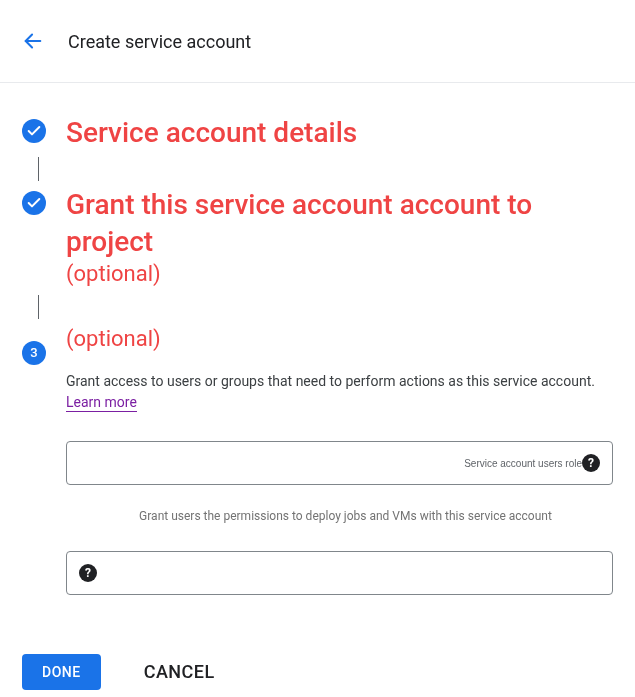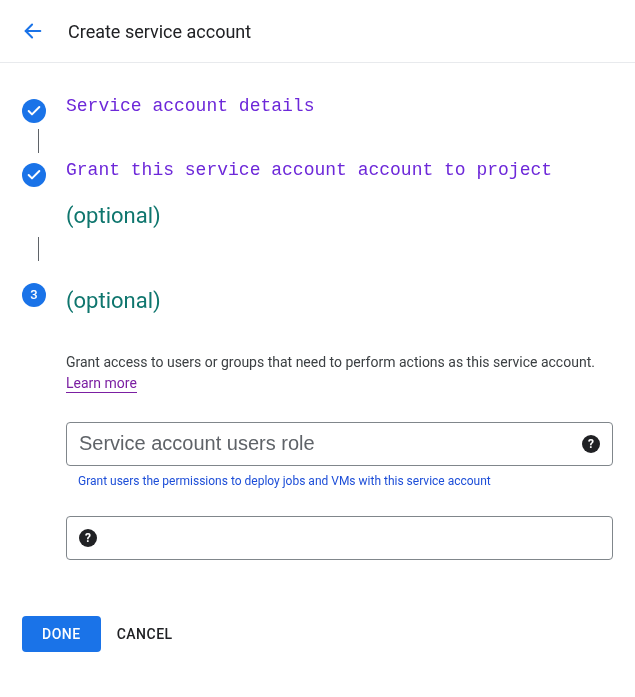--- a/index.html
+++ b/index.html
@@ -9,21 +9,21 @@
     }
     body {
       font-family: 'Google Sans', Roboto, Arial, sans-serif;
       background: #fff;
       color: #202124;
       width: 635px;
     }
     .header {
       display: flex;
       align-items: center;
-      padding: 20px 22px;
+      padding: 30px 22px;
       border-bottom: 1px solid #e8eaed;
     }
     .back-arrow {
       color: #1a73e8;
       cursor: pointer;
       margin-right: 24px;
       display: flex;
       align-items: center;
     }
     .header-title {
@@ -55,45 +55,43 @@
       margin-top: 4px;
     }
     .step-indicator svg {
       width: 16px;
       height: 16px;
     }
     .step-content {
       flex: 1;
     }
     .step-title {
-      font-size: 18px;
-      font-weight: 500;
-      color: #6d28d9;
+      font-size: 28px;
+      font-weight: 500;
+      color: #ef4444;
       line-height: 1.3;
-      font-family: Liberation Mono, monospace;
     }
     .step-optional {
       font-size: 22px;
       font-weight: 400;
-      color: #0f766e;
+      color: #ef4444;
       line-height: 1.3;
-      margin-top: 20px;
     }
     .connector {
       width: 1px;
       height: 24px;
       background: #5f6368;
       margin-left: 16px;
       margin-top: 6px;
       margin-bottom: 6px;
     }
     .step-description {
       font-size: 14px;
       color: #3c4043;
-      margin-top: 36px;
+      margin-top: 18px;
       line-height: 1.5;
     }
     .learn-more {
       color: #7b1fa2;
       text-decoration: none;
       border-bottom: 1px solid #7b1fa2;
       padding-bottom: 1px;
     }
     .field-group {
       margin-top: 28px;
@@ -104,71 +102,73 @@
       border-radius: 4px;
       height: 44px;
       display: flex;
       align-items: center;
       padding: 0 12px;
     }
     .input-field {
       border: none;
       outline: none;
       flex: 1;
-      font-size: 20px;
+      font-size: 10px;
       color: #202124;
       background: transparent;
+      text-align: right;
     }
     .input-field::placeholder {
       color: #5f6368;
     }
     .help-icon {
       width: 18px;
       height: 18px;
       background: #202124;
       color: #fff;
       border-radius: 50%;
       display: flex;
       align-items: center;
       justify-content: center;
       font-size: 12px;
       font-weight: 700;
       cursor: pointer;
       flex-shrink: 0;
     }
     .field-hint {
       font-size: 12px;
-      color: #1d4ed8;
-      margin-top: 8px;
+      color: #737373;
+      margin-top: 24px;
       padding-left: 12px;
+      text-align: center;
     }
     .buttons {
       margin-top: 56px;
       display: flex;
       align-items: center;
-      gap: 12px;
+      gap: 39px;
     }
     .btn-primary {
       background: #1a73e8;
       color: #fff;
       border: none;
       border-radius: 4px;
       padding: 10px 20px;
       font-size: 14px;
       font-weight: 500;
       letter-spacing: 0.5px;
       cursor: pointer;
       font-family: inherit;
     }
     .btn-text {
       background: transparent;
       color: #202124;
       border: none;
       padding: 10px 4px;
-      font-size: 14px;
+      font-size: 18px;
       font-weight: 500;
       letter-spacing: 0.5px;
       cursor: pointer;
       font-family: inherit;
     }
   </style>
 </head>
 <body>
 
 <div class="header">

